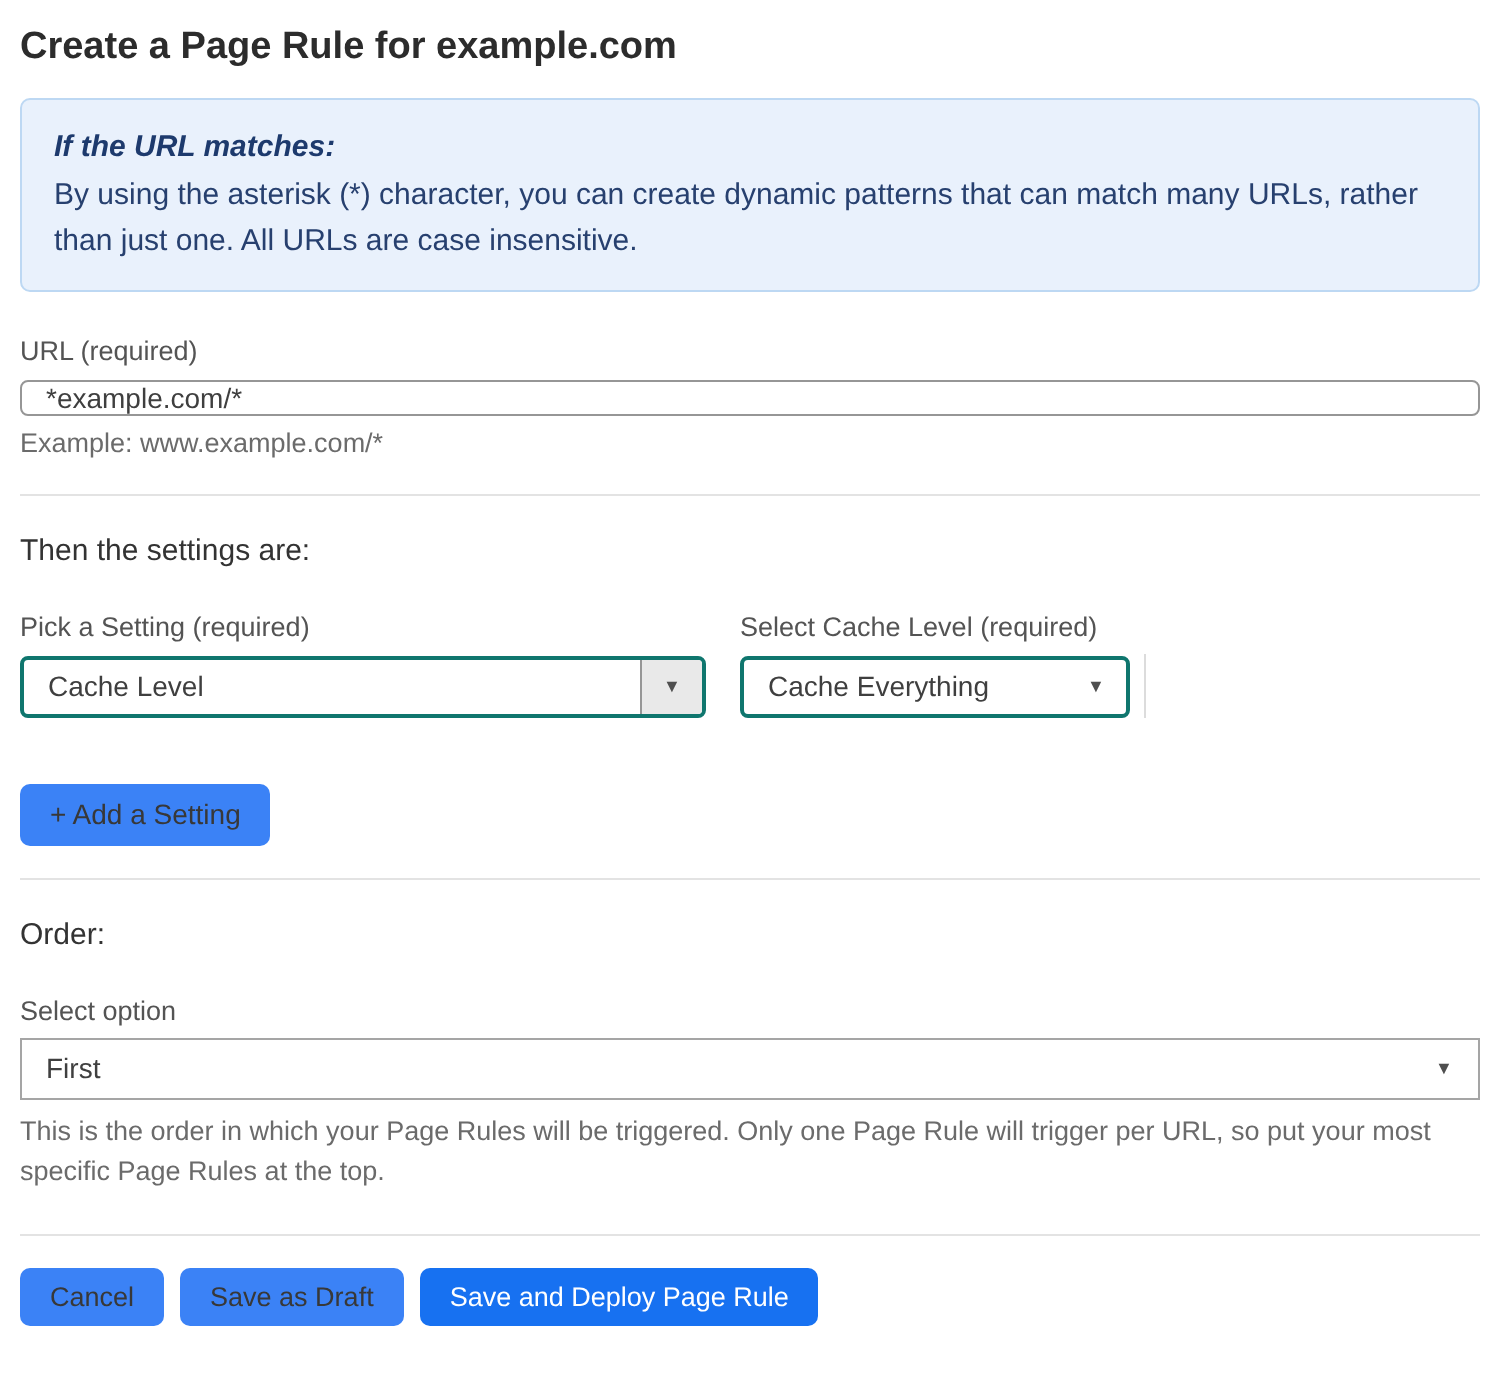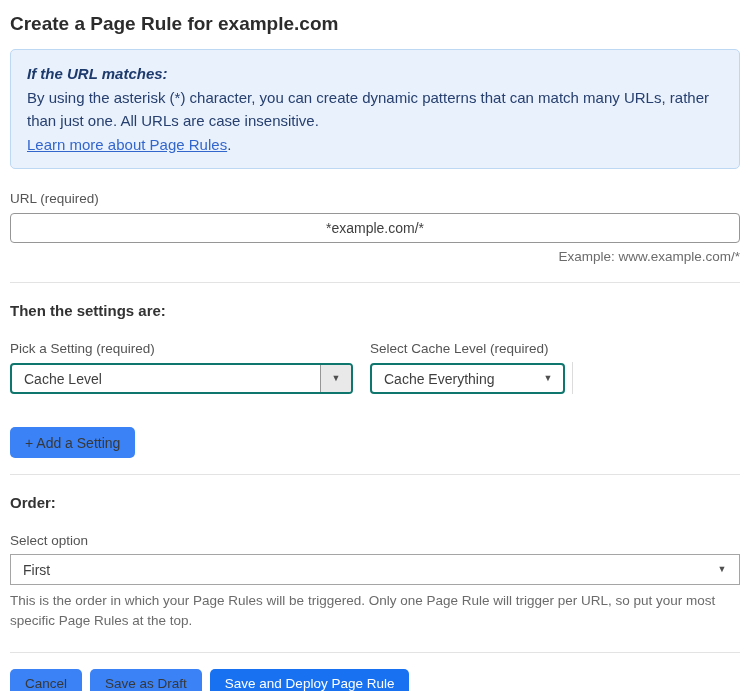--- a/index.html
+++ b/index.html
@@ -26,34 +26,34 @@
     line-height: 23.5px;
   }
   .info-box .info-heading { font-weight: bold; color: #1d3a6d; font-style: italic; }
   .info-box .info-body { }
   .info-link { color: #3366cc; text-decoration: underline; cursor: pointer; }
   .info-link-suffix { color: #27406f; }
 
   .field-label { margin-top: 22px; font-size: 13.5px; color: #545454; }
 
   .url-input {
-    display: block; width: 730px; height: 30px; margin-top: 7px;
+    display: block; width: 730px; height: 18px; margin-top: 7px;
     border: 1px solid #969696; border-radius: 4px;
     padding: 0 12px; font-size: 14px; color: #3f3f3f;
     font-family: "Liberation Sans", "DejaVu Sans", sans-serif;
-    background: #fff; outline: none; text-align: center;
+    background: #fff; outline: none;
   }
-  .field-helper { margin-top: 6px; font-size: 13.5px; color: #6b6b6b; text-align: right; }
+  .field-helper { margin-top: 6px; font-size: 13.5px; color: #6b6b6b; }
 
   .divider { border: none; border-top: 1px solid #e3e3e3; height: 0; }
   .divider.d1 { margin-top: 18px; }
   .divider.d2 { margin-top: 16px; }
   .divider.d3 { margin-top: 21px; }
 
-  .section-heading { margin-top: 19px; font-size: 15px; font-weight: bold; color: #333; }
+  .section-heading { margin-top: 19px; font-size: 15px; font-weight: normal; color: #333; }
 
   .settings-row { display: flex; align-items: flex-start; margin-top: 0; }
   .settings-col .field-label { margin-top: 22px; }
   .settings-col.col2 { margin-left: 17px; }
 
   .select-box {
     display: flex; align-items: center; margin-top: 7px;
     border: 2px solid #0f766e; border-radius: 4px; background: #fff;
     height: 31px; overflow: hidden; cursor: pointer;
   }
@@ -104,23 +104,20 @@
 </head>
 <body>
 
 <div class="page">
 
   <h1 class="page-title">Create a Page Rule for example.com</h1>
 
   <div class="info-box">
     <div class="info-heading">If the URL matches:</div>
     <div class="info-body">By using the asterisk (*) character, you can create dynamic patterns that can match many URLs, rather than just one. All URLs are case insensitive.</div>
-    <div>
-      <span class="info-link">Learn more about Page Rules</span><span class="info-link-suffix">.</span>
-    </div>
   </div>
 
   <div class="field-label">URL (required)</div>
   <input class="url-input" type="text" value="*example.com/*" style="">
   <div class="field-helper">Example: www.example.com/*</div>
 
   <hr class="divider d1">
 
   <h2 class="section-heading">Then the settings are:</h2>
 

